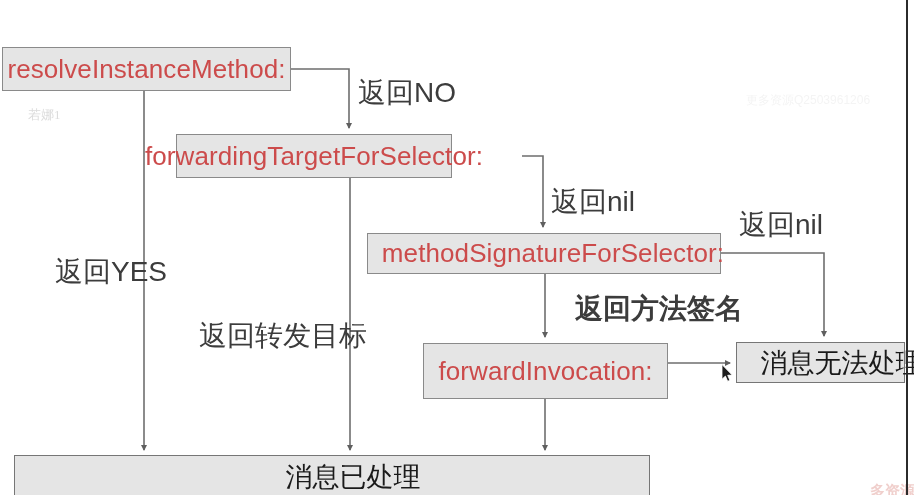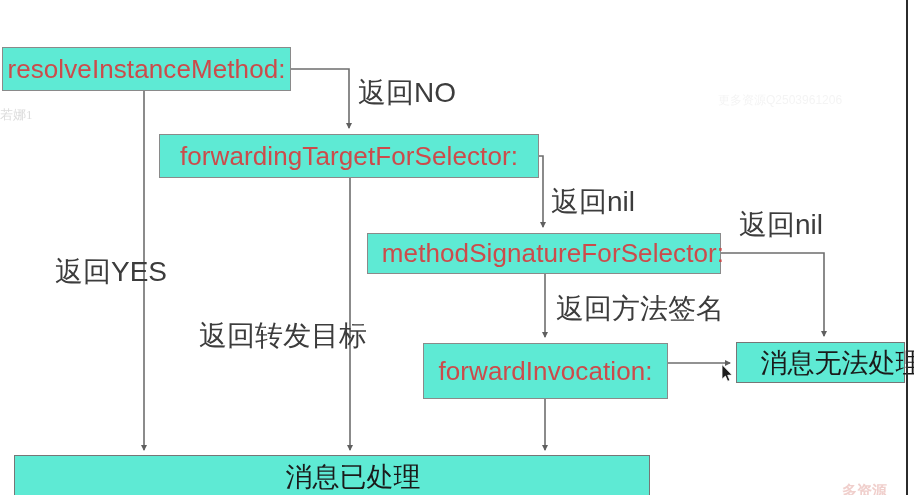--- a/index.html
+++ b/index.html
@@ -20,21 +20,21 @@
     left: 0;
     top: 0;
     width: 914px;
     height: 495px;
     pointer-events: none;
   }
   .node {
     position: absolute;
     box-sizing: border-box;
     border: 1.5px solid #8a8a8a;
-    background: #5eead4;
+    background: #e5e5e5;
     display: flex;
     align-items: center;
     justify-content: center;
     white-space: nowrap;
   }
   .node.code {
     color: #cc4b4b;
     font-size: 26px;
     letter-spacing: 0.1px;
     padding: 0 10px;
@@ -50,20 +50,21 @@
     color: #3c3c3c;
     font-size: 28px;
     white-space: nowrap;
     line-height: 1;
   }
   .watermark {
     position: absolute;
     white-space: nowrap;
     pointer-events: none;
     user-select: none;
+    margin-left: 28px;
   }
   .wm-left {
     color: #dcdcdc;
     font-size: 13px;
     font-family: "Liberation Serif", "DejaVu Serif", serif;
   }
   .wm-right {
     color: #f4f4f4;
     font-size: 12px;
   }
@@ -116,36 +117,36 @@
       <path d="M545,274 L545,337" marker-end="url(#ah)"></path>
 
       <path d="M668,363 L730,363" marker-end="url(#ah)"></path>
 
       <path d="M545,383 L545,450" marker-end="url(#ah)"></path>
     </g>
   </svg>
 
   <div class="node code" style="left:2px; top:47px; width:289px; height:44px;">resolveInstanceMethod:</div>
 
-  <div class="node code" style="left:159px; top:134px; width:380px; height:44px;">forwardingTargetForSelector:</div>
+  <div class="node code" style="left:176px; top:134px; width:276px; height:44px;">forwardingTargetForSelector:</div>
 
   <div class="node code" style="left:367px; top:233px; width:354px; height:41px;padding-left:28px;">methodSignatureForSelector:</div>
 
   <div class="node code" style="left:423px; top:343px; width:245px; height:56px;">forwardInvocation:</div>
 
   <div class="node cn" style="left:736px; top:342px; width:169px; height:41px;">消息无法处理</div>
 
   <div class="node cn" style="left:14px; top:455px; width:636px; height:44px;">消息已处理</div>
 
   <div class="edge-label" style="left:358px; top:79px;">返回NO</div>
   <div class="edge-label" style="left:33px; top:258px;margin-left:22px;">返回YES</div>
   <div class="edge-label" style="left:551px; top:188px;">返回nil</div>
   <div class="edge-label" style="left:739px; top:211px;">返回nil</div>
   <div class="edge-label" style="left:199px; top:322px;">返回转发目标</div>
-  <div class="edge-label" style="left:556px; top:295px;">返回方法签名</div>
+  <div class="edge-label" style="left:575px; top:295px;font-weight:bold;">返回方法签名</div>
 
   <svg class="cursor" style="left:721px; top:364px;" viewBox="0 0 13 19">
     <path d="M1,0.6 L1,15.2 L4.4,12.1 L6.7,17.3 L8.9,16.3 L6.7,11.3 L11.2,11.1 z" fill="#1c1c1c" stroke="#ffffff" stroke-width="0.8"></path>
   </svg>
 
   <div class="page-edge" style="left:906px;"></div>
 
 </div>
 
 </body></html>

